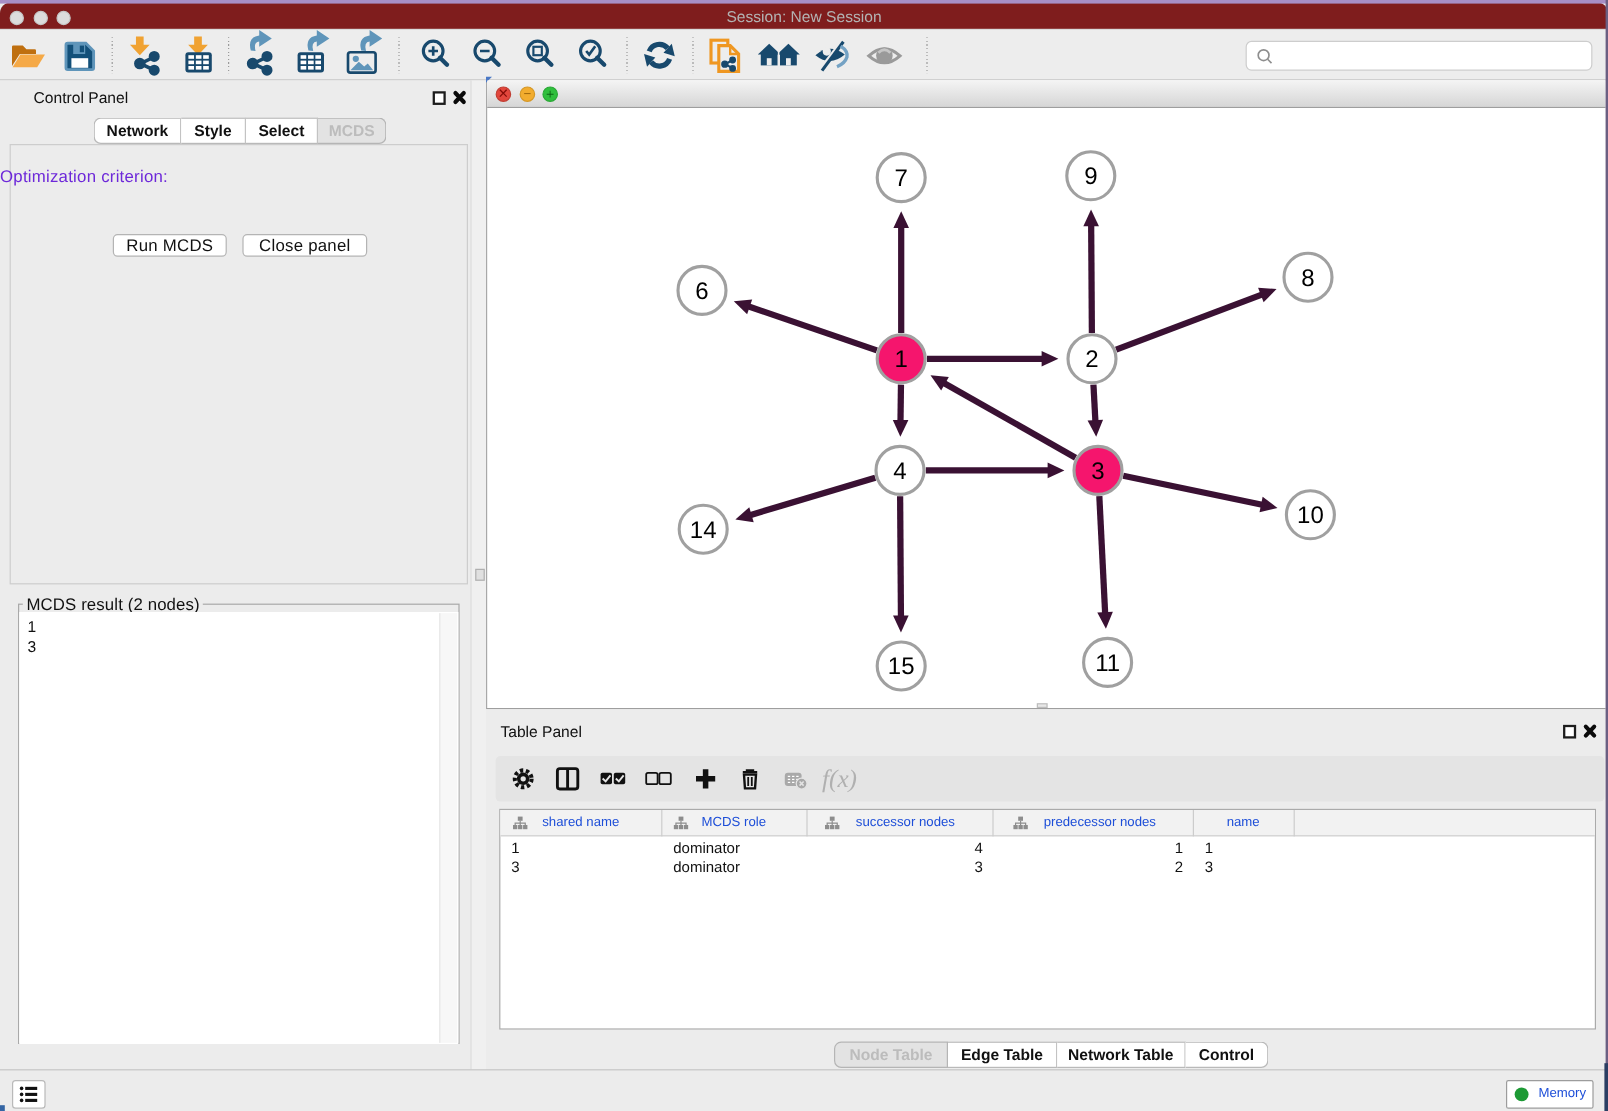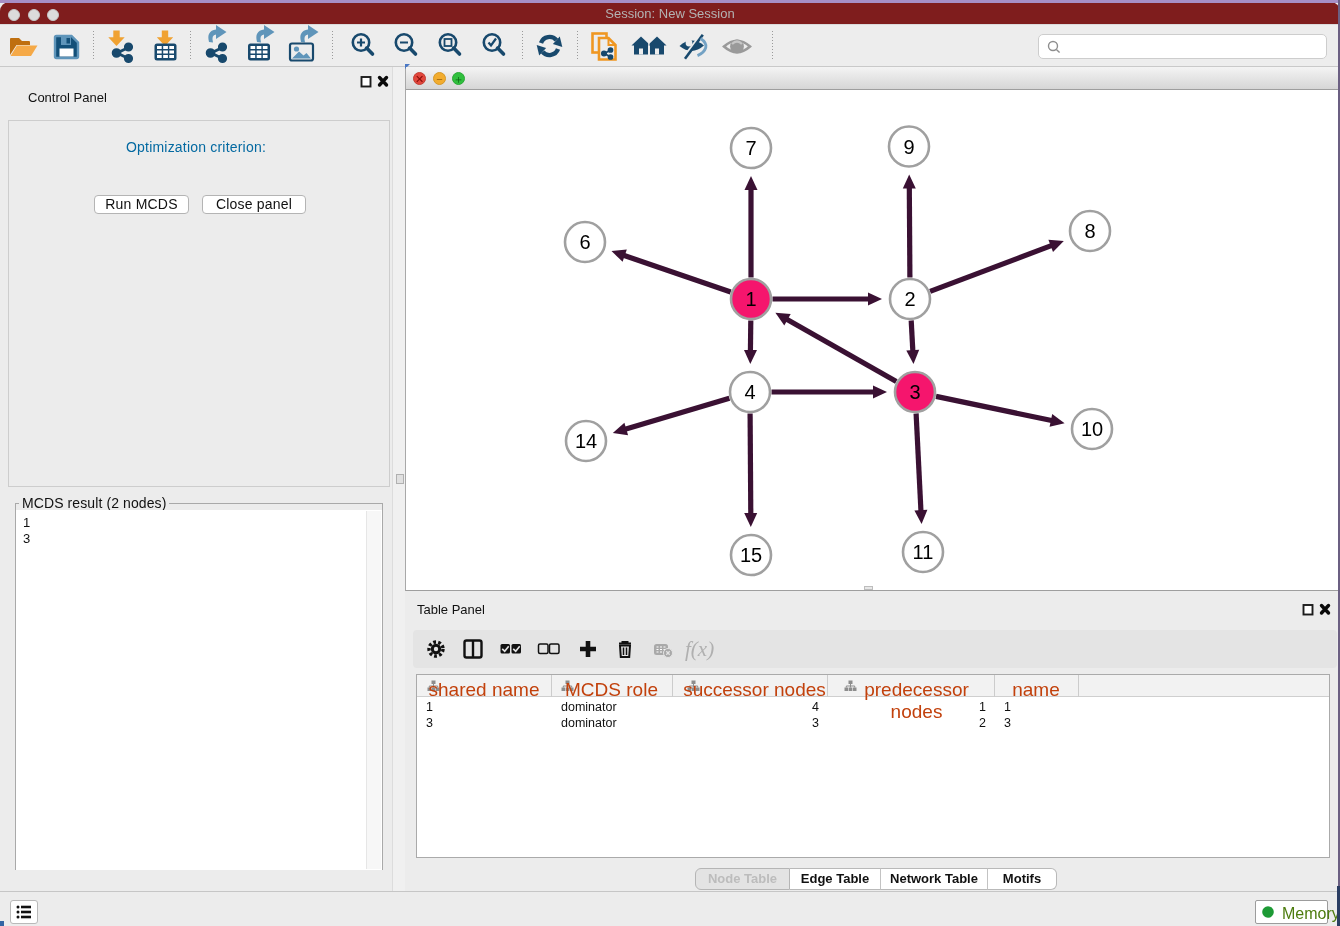--- a/index.html
+++ b/index.html
@@ -16,23 +16,23 @@
   #titlebar { left:0; top:0; width:1340px; height:23px; background:#7f1d1d; border-bottom:1px solid #dadada; }
   .tl-circle { position:absolute; top:7px; width:12px; height:12px; border-radius:50%; background:#dcdcdc; border:1px solid #c6c6c6; }
   #title-text { width:100%; top:4px; text-align:center; font-size:13px; color:#b3b3b3; }
   
   #toolbar { left:0; top:23px; width:1340px; height:42px; background:#ededed; border-bottom:1px solid #c9c9c9; }
   .tsep { position:absolute; top:6px; height:30px; width:1px; background-image:repeating-linear-gradient(to bottom,#9a9a9a 0 1px,transparent 1px 3px); }
   .ticon { position:absolute; }
   #searchbox { left:1038px; top:9px; width:289px; height:25px; background:#fff; border:1px solid #cdcdcd; border-radius:5px; }
   
   #cpanel { left:0; top:65px; width:392px; height:824px; background:#ececec; }
-  #cp-title { left:28px; top:7px; font-size:13px; color:#111;margin-top:16px; }
+  #cp-title { left:28px; top:7px; font-size:13px; color:#111; }
   #cp-box { left:8px; top:53px; width:382px; height:367px; border:1px solid #cdcdcd; }
-  #opt-label { left:0; top:72px; width:392px; text-align:center; font-size:14px; letter-spacing:0.2px; color:#0369a1; }
+  #opt-label { left:0; top:72px; width:392px; font-size:14px; letter-spacing:0.2px; color:#6d28d9; }
   #dropdown { left:44px; top:94px; width:312px; height:21px; background:#fff; border:1px solid #b4b4b4; border-radius:4px; font-size:14px; letter-spacing:0.2px; line-height:19px; padding-left:12px; }
   .btn { position:absolute; height:19px; background:#fff; border:1px solid #b4b4b4; border-radius:4px; font-size:14px; letter-spacing:0.2px; text-align:center; line-height:17px; color:#111; }
   
   .tabrow { position:absolute; display:flex; }
   .tab { font-size:13px; font-weight:bold; color:#111; background:#fff; border-top:1px solid #b9b9b9; border-bottom:1px solid #b9b9b9; border-right:1px solid #c3c3c3; text-align:center; }
   .tab.first { border-left:1px solid #b9b9b9; border-radius:6px 0 0 6px; }
   .tab.last { border-right:1px solid #b9b9b9; border-radius:0 6px 6px 0; }
   .tab.sel { background:#e3e3e3; color:#bcbcbc; border-color:#b5b5b5; }
   
   #fieldset { left:15px; top:436px; width:368px; height:367px; border:1px solid #a9a9a9; margin:0; }
@@ -47,21 +47,21 @@
   #nettitle { left:0; top:0; width:932px; height:23px; background:linear-gradient(#f4f4f4,#d6d6d6); border-bottom:1px solid #9e9e9e; }
   .light { position:absolute; top:5px; width:13px; height:13px; border-radius:50%; font-size:11px; line-height:12px; text-align:center; }
   #net-name { width:100%; top:4px; text-align:center; font-size:13px; font-weight:bold; color:#111; }
   
   #tpanel { left:405px; top:589px; width:935px; height:300px; background:#ececec; }
   #tp-title { left:12px; top:11px; font-size:13px; color:#111; }
   #tp-toolbar { left:8px; top:39px; width:924px; height:38px; background:#e4e4e4; border-radius:4px; }
   #tbl { left:11px; top:83px; width:914px; height:184px; background:#fff; border:1px solid #aaa; }
   #tbl-head { left:0; top:0; width:912px; height:22px; background:#f2f2f2; border-bottom:1px solid #cfcfcf; }
   .th-sep { position:absolute; top:0; width:1px; height:22px; background:#cccccc; }
-  .th-text { position:absolute; top:4px; font-size:19px; color:#c2410c; }
+  .th-text { position:absolute; top:4px; font-size:11px; color:#1d4ed8; }
   .td { position:absolute; font-size:12.5px; color:#111; }
   
   
   #statusbar { left:0; top:889px; width:1340px; height:37px; background:#ececec; border-top:1px solid #c6c6c6; }
   #membtn { left:1255px; top:8px; width:73px; height:24px; background:#fff; border:1px solid #9c9c9c; border-radius:2px; }
   #listbtn { left:10px; top:8px; width:28px; height:24px; background:#fff; border:1px solid #b9b9b9; border-radius:3px; }
 </style>
 </head>
 <body>
 <div class="abs" id="window">
@@ -182,20 +182,26 @@
           <line x1="10.4" y1="10.4" x2="13.6" y2="13.6" stroke="#8e8e8e" stroke-width="1.4"></line>
         </svg>
     </div>
   </div>
   <div class="abs" id="cpanel">
     <div class="abs" id="cp-title">Control Panel</div>
     <svg class="abs" style="left:358px;top:8px" width="34" height="14" viewBox="0 0 34 14">
       <rect x="3.5" y="2" width="9" height="9.5" fill="#fff" stroke="#1c1c1c" stroke-width="1.9"></rect>
       <path d="M21.5 2.5 L28.5 10 M28.5 2.5 L21.5 10" stroke="#0a0a0a" stroke-width="3.4" stroke-linecap="round"></path>
     </svg>
+    <div class="tabrow" style="left:78px; top:31px; height:22px;">
+      <div class="tab first" style="width:73px; line-height:20px;">Network</div>
+      <div class="tab" style="width:54px; line-height:20px;">Style</div>
+      <div class="tab" style="width:60px; line-height:20px;">Select</div>
+      <div class="tab sel last" style="width:57px; line-height:20px;">MCDS</div>
+    </div>
     <div class="abs" id="cp-box"></div>
     <div class="abs" id="opt-label">Optimization criterion:</div>
     <div class="btn" style="left:94px; top:128px; width:95px;">Run MCDS</div>
     <div class="btn" style="left:202px; top:128px; width:104px;">Close panel</div>
     <div class="abs" id="fieldset"></div>
     <div class="abs" id="fs-legend">MCDS result (2 nodes)</div>
     <div class="abs" id="fs-white">
       <div id="fs-scroll"></div>
       <div style="position:absolute;left:7px;top:5px;font-size:13px;line-height:16px;color:#111;">1<br>3</div>
     </div>
@@ -350,38 +356,38 @@
       <div class="td" style="left:9px; top:41px;">3</div>
       <div class="td" style="left:144px; top:41px;">dominator</div>
       <div class="td" style="left:302px; top:41px; width:100px; text-align:right;">3</div>
       <div class="td" style="left:469px; top:41px; width:100px; text-align:right;">2</div>
       <div class="td" style="left:587px; top:41px;">3</div>
     </div>
     <div class="tabrow" style="left:290px; top:277px; height:22px;">
       <div class="tab sel first" style="width:95px; line-height:20px;">Node Table</div>
       <div class="tab" style="width:91px; line-height:20px;">Edge Table</div>
       <div class="tab" style="width:107px; line-height:20px;">Network Table</div>
-      <div class="tab last" style="width:69px; line-height:20px;">Motifs</div>
+      <div class="tab last" style="width:69px; line-height:20px;">Control</div>
     </div>
   </div>
   <div class="abs" id="statusbar">
     <div class="abs" id="listbtn">
       <svg width="26" height="22" viewBox="0 0 26 22">
         <circle cx="7" cy="6" r="1.5" fill="#111"></circle>
           <rect x="10" y="4.7" width="10" height="2.6" fill="#111"></rect>
         <circle cx="7" cy="11" r="1.5" fill="#111"></circle>
           <rect x="10" y="9.7" width="10" height="2.6" fill="#111"></rect>
         <circle cx="7" cy="16" r="1.5" fill="#111"></circle>
           <rect x="10" y="14.7" width="10" height="2.6" fill="#111"></rect>
       </svg>
     </div>
     <div class="abs" id="membtn">
       <svg width="14" height="14" style="position:absolute;left:5px;top:4px">
           <circle cx="7" cy="7" r="5.8" fill="#1d9a35"></circle>
         </svg>
-      <span style="position:absolute;left:26px;top:4px;font-size:16px;color:#4d7c0f;">Memory</span>
+      <span style="position:absolute;left:26px;top:4px;font-size:11px;color:#1d4ed8;">Memory</span>
     </div>
   </div>
 </div>
 <div class="abs" id="desktop-top"></div>
 <div class="abs" id="edge-right"></div>
 <div class="abs" id="edge-right-bottom"></div>
 <div class="abs" id="corner-bl"></div>
 
 </body></html>

